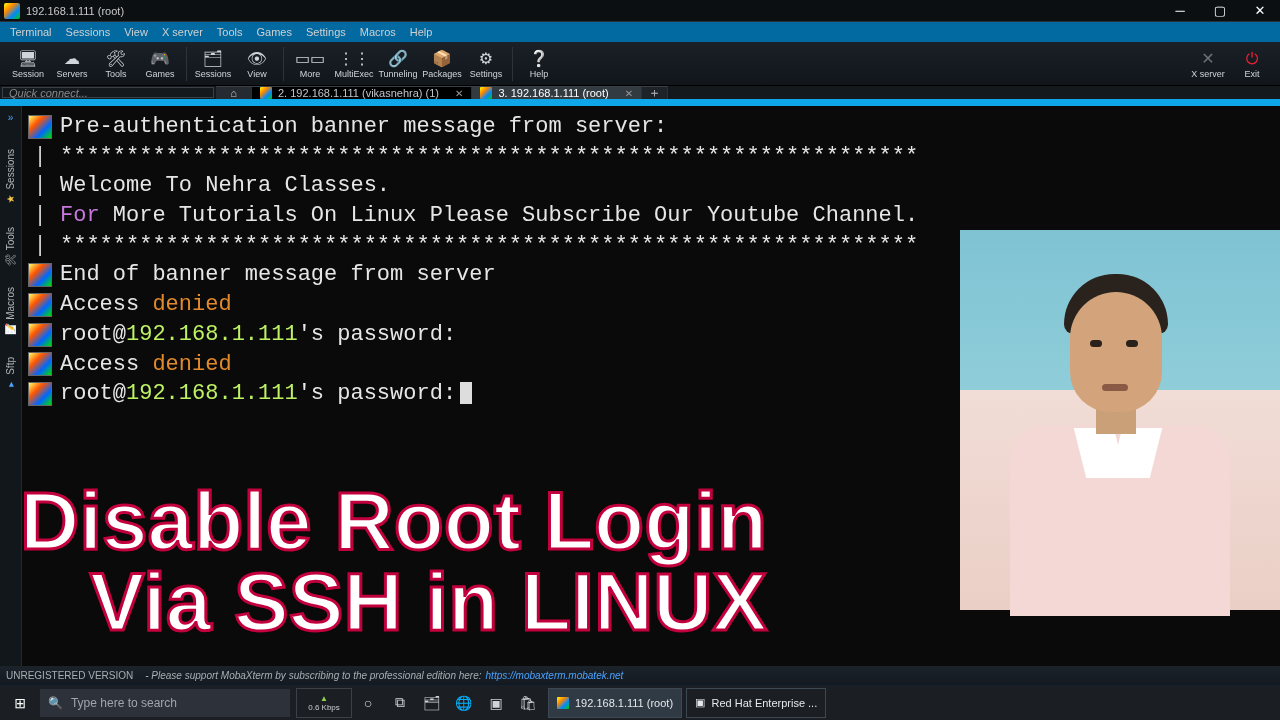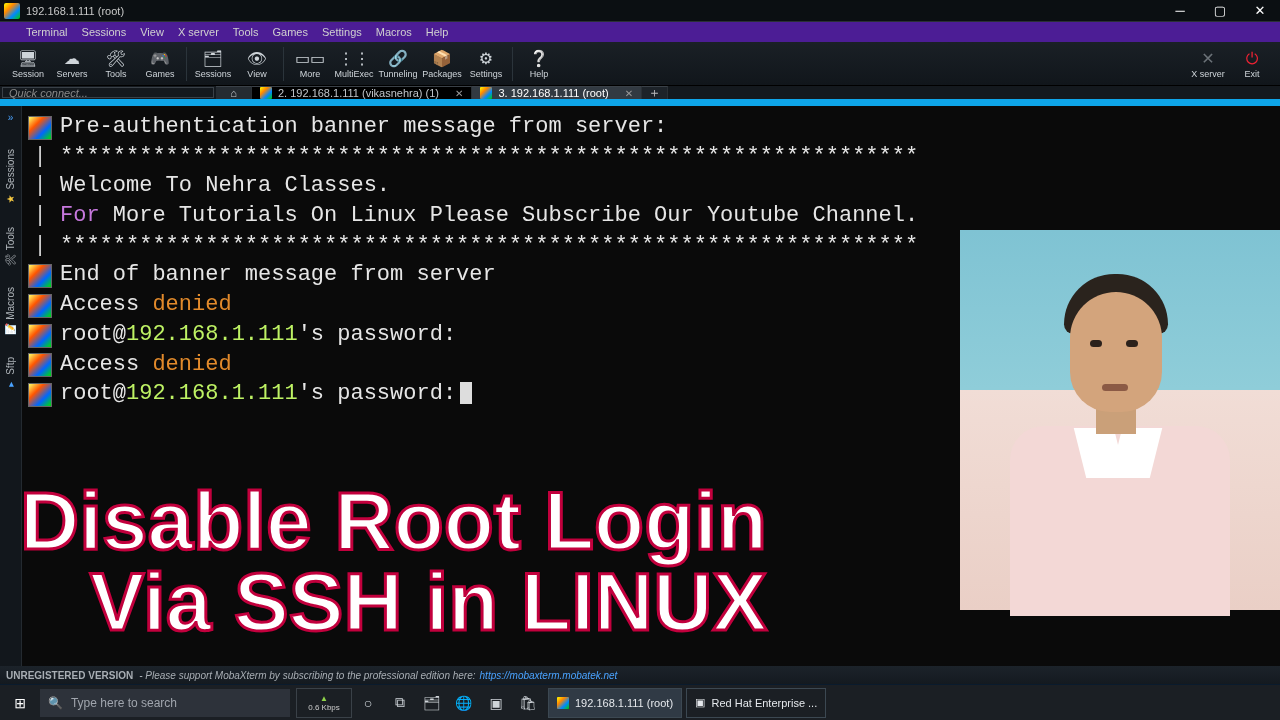--- a/index.html
+++ b/index.html
@@ -1,21 +1,21 @@
 <!DOCTYPE html>
 <html><head>
 <meta charset="utf-8">
 <style>
 * { margin:0; padding:0; box-sizing:border-box; }
 body { width:1280px; height:720px; background:#000; font-family:"Segoe UI",Arial,sans-serif; overflow:hidden; position:relative; }
 .titlebar { height:22px; background:#0b0f12; color:#c8c8c8; display:flex; align-items:center; font-size:11px; border-bottom:1px solid #2a3035}
 .titlebar .icon { width:16px; height:16px; margin:0 4px 0 4px; background:linear-gradient(135deg,#ff0,#f80,#08f,#0c0); border-radius:2px;}
 .titlebar .title { flex:1; padding-left:2px;}
 .titlebar .winbtn { width:40px; text-align:center; font-size:13px; color:#fff; cursor:pointer;}
-.menubar { height:20px; background:#4c1d95; color:#d0d0d0; display:flex; align-items:center; font-size:11px; padding:0 20px; gap:2px;}
+.menubar { height:20px; background:#0369a1; color:#d0d0d0; display:flex; align-items:center; font-size:11px; padding:0 4px; gap:2px;}
 .menuitem { padding:1px 6px; cursor:pointer;}
 .toolbar { height:44px; background:linear-gradient(#1a2026,#11161b); display:flex; align-items:center; padding:0 6px; border-bottom:1px solid #000;}
 .tbtn { display:flex; flex-direction:column; align-items:center; color:#cfd5da; font-size:9px; width:44px; cursor:pointer;}
 .tbtn .ico { font-size:16px; height:20px; display:flex; align-items:center;}
 .tsep { width:1px; height:34px; background:#2b343b; margin:0 4px;}
 .tspace { flex:1;}
 .connectbar { height:20px; background:#14191e; display:flex; align-items:stretch; border-bottom:7px solid #0ea5e9;}
 .quick { width:212px; border:1px solid #3a4148; margin:1px 2px; font-size:11px; color:#888; display:flex; align-items:center; padding:0 6px; font-style:italic;}
 .tabbar { flex:1; display:flex; align-items:stretch;}
 .tab { border-top:1px solid #3a4148; border-right:1px solid #2a3035; background:#000000; color:#c0c5ca; font-size:11px; display:flex; align-items:center; padding:0 8px; gap:6px; cursor:pointer;}
@@ -23,31 +23,31 @@
 .tab.active { background:#323a42; color:#fff;}
 .tab .x { margin-left:10px; font-size:10px; color:#999;}
 .tab .plus { color:#bbb; font-size:13px;}
 .tabico { width:12px; height:12px; background:linear-gradient(135deg,#ff0,#f80,#08f,#0c0); border-radius:1px;}
 .workarea { display:flex; height:574px;}
 .sidebar { width:22px; background:#12171c; border-right:1px solid #242a30; display:flex; flex-direction:column; align-items:center; padding-top:2px; gap:22px;}
 .stab { writing-mode:vertical-rl; transform:rotate(180deg); font-size:10px; color:#b0b6bb; display:flex; align-items:center; gap:4px; cursor:pointer;}
 .stab .sico { font-size:10px; writing-mode:horizontal-tb; transform:rotate(90deg);}
 .sexp { color:#4aa3ff; font-size:10px; padding:4px 0; cursor:pointer;}
 .term { flex:1; background:#0a0a0a; color:#e6e6e6; font-family:"Consolas","Courier New",monospace; font-size:22px; line-height:1.35; padding:6px 0 0 6px; position:relative;}
-.line { display:flex; align-items:flex-end;}
+.line { display:flex; align-items:center;}
 .lico { width:24px; height:24px; background:linear-gradient(135deg,#ff6,#f50,#06f,#0d0); margin:2px 8px 2px 0; border:1px solid #666; flex-shrink:0;}
 .pipe { color:#d0d0d0; margin-right:8px; width:24px; text-align:center;}
 .tw { color:#e6e6e6; white-space:pre;}
 .green { color:#bef264;}
 .orange { color:#e28a2b;}
 .purple { color:#c678dd;}
 .cursor { display:inline-block; width:12px; height:22px; background:#ddd; vertical-align:middle; margin-left:4px;}
 .status { position:absolute; left:0; right:0; bottom:36px; height:18px; background:linear-gradient(#1c232a,#141a20); color:#a8aeb4; font-size:10px; font-style:italic; display:flex; align-items:center; padding:0 6px;}
 .status .link { color:#4aa3ff; margin-left:4px;}
-.status .b { font-weight:700; font-style:normal; margin-right:6px;}
+.status .b { font-weight:400; font-style:normal; margin-right:12px;}
 .taskbar { position:absolute; bottom:0; left:0; right:0; height:36px; background:#1b1f24; display:flex; align-items:center; color:#fff; font-size:11px; border-top:1px solid #0a1b2d;}
 .win { width:40px; text-align:center; font-size:14px; color:#fff;}
 .search { width:250px; height:28px; background:#2d323a; display:flex; align-items:center; color:#a0a5ad; padding:0 8px; gap:8px; font-size:12px;}
 .kbps { width:56px; height:30px; border:1px solid #3a4148; margin-left:6px; display:flex; flex-direction:column; align-items:center; justify-content:center; font-size:8px; color:#ccc;}
 .tray { margin-left:auto; display:flex; align-items:center; gap:12px; padding-right:12px; color:#d5d9de;}
 .tkico { width:32px; height:28px; display:flex; align-items:center; justify-content:center; font-size:14px; color:#cfd4d9;}
 .tkapp { height:30px; padding:0 8px; border:1px solid #3c4852; display:flex; align-items:center; gap:6px; color:#e5e8ec; font-size:11px; margin-left:4px; cursor:pointer;}
 .tkapp.active { background:#303a45;}
 .overlay-title { position:absolute; left:20px; bottom:78px; font-family:Arial,Helvetica,sans-serif; font-weight:900; font-size:82px; line-height:0.98; color:#fff; -webkit-text-stroke:3px #c2003d; text-shadow:0 0 2px #000;text-align:right;}
 .photo { position:absolute; right:0; top:230px; width:320px; height:380px; background:linear-gradient(180deg,#7fc3d3 0%,#8fcdd9 42%,#f1ddd6 42%,#eacfc6 100%);}

